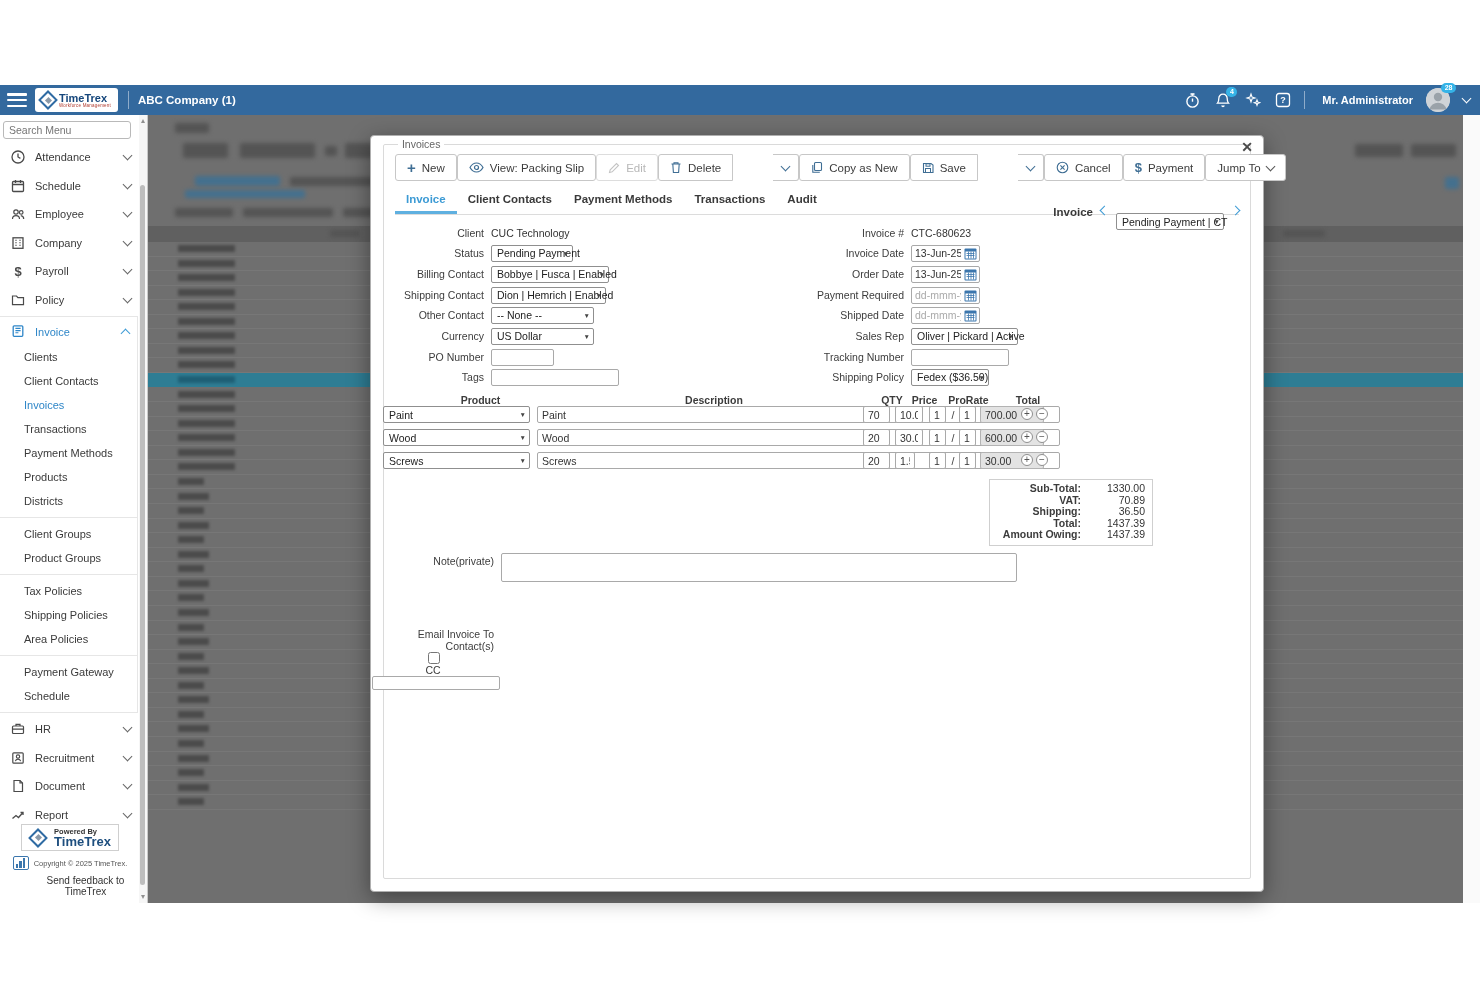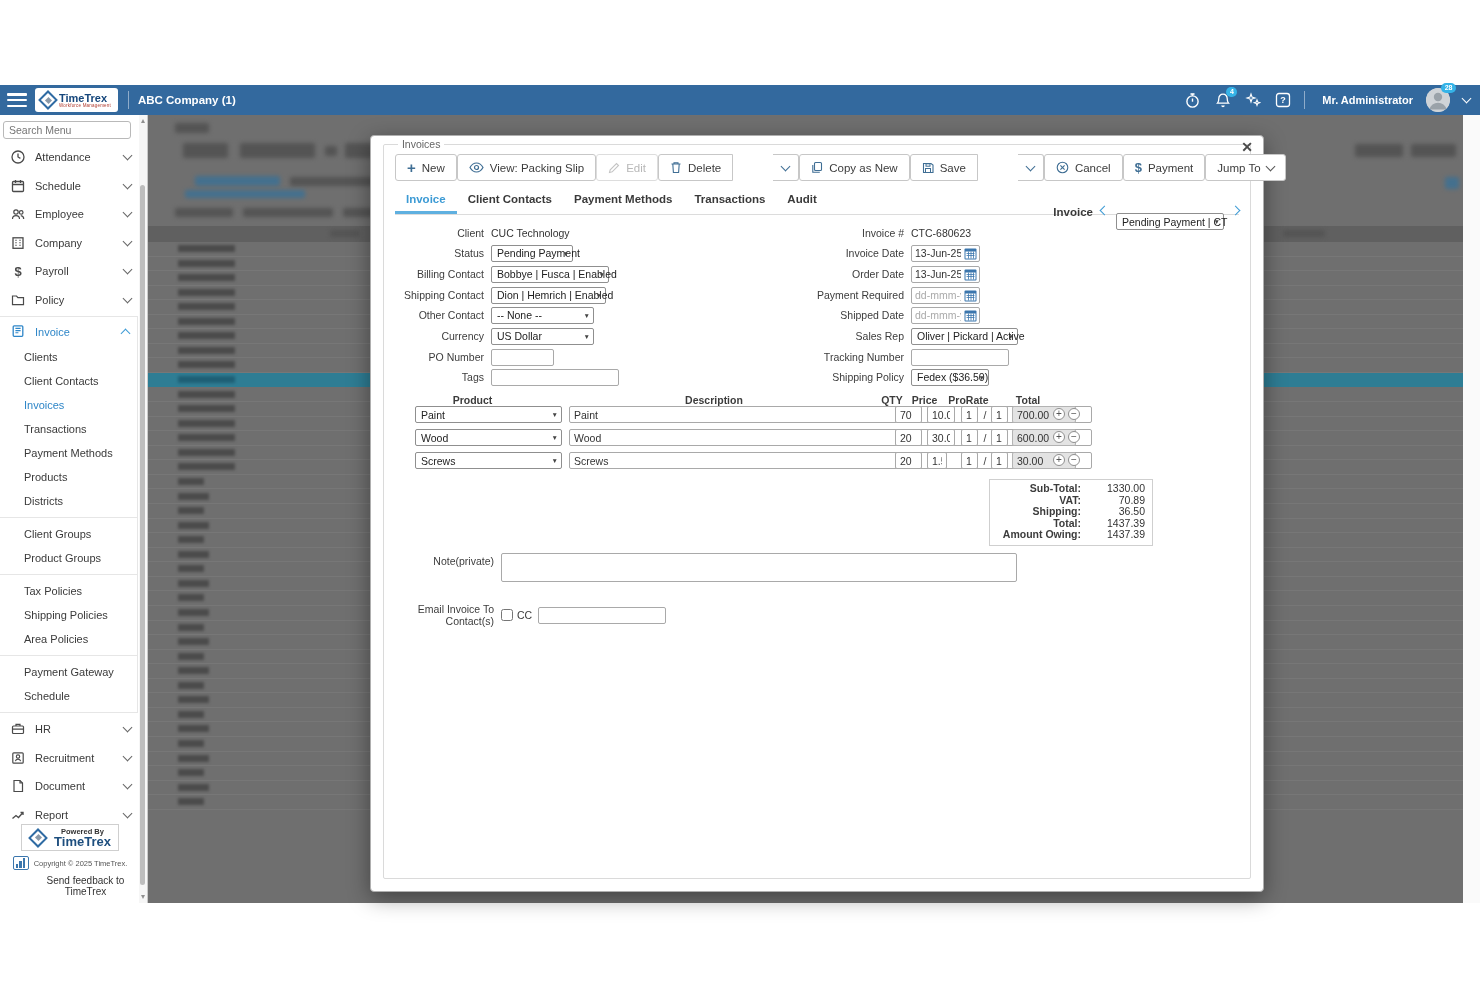--- a/index.html
+++ b/index.html
@@ -41,21 +41,21 @@
   .sub-item{height:24px;display:flex;align-items:center;padding-left:24px;color:#3a3a3a;cursor:pointer;}
   .sub-item.active{color:#2E86C8;}
   .sec-div{border-top:1px solid #E6E6E6;margin:4px 0;}
   .side-scroll{position:absolute;right:0;top:0;width:8px;height:100%;background:#F6F6F6;}
   .side-scroll .arrow{position:absolute;left:1.5px;width:0;height:0;border-left:2.5px solid transparent;border-right:2.5px solid transparent;}
   .side-scroll .up{top:4px;border-bottom:4px solid #909090;}
   .side-scroll .dn{bottom:4px;border-top:4px solid #909090;}
   .side-scroll .thumb{position:absolute;left:1px;top:70px;width:5px;height:700px;background:#BDBDBD;border-radius:3px;}
   .side-footer{position:absolute;left:0;bottom:6px;width:140px;text-align:center;}
   .pw-box{display:inline-flex;align-items:center;border:1px solid #CFCFCF;background:#fff;padding:2px 7px;margin-bottom:5px;}
-  .pw-text{text-align:center;margin-left:5px;}
+  .pw-text{text-align:left;margin-left:5px;}
   .pw-by{font-size:7.5px;font-weight:bold;color:#333;}
   .pw-brand{font-size:13px;font-weight:bold;color:#1D4E7E;line-height:12px;}
   .cp-row{display:flex;align-items:center;justify-content:center;gap:5px;margin-bottom:5px;}
   .chart-ic{width:16px;height:14px;border:1px solid #3B76AD;border-radius:2px;display:flex;align-items:flex-end;gap:1px;padding:1px 2px;box-sizing:border-box;}
   .chart-ic i{display:block;width:2.5px;background:#3B76AD;}
   .cp-text{font-size:7.5px;color:#555;}
   .fb-text{font-size:10px;color:#333;margin-left:31px;}
   
   .content{position:absolute;left:148px;top:115px;width:1315px;height:788px;background:#6F6F6F;overflow:hidden;}
   .rightstrip{position:absolute;left:1463px;top:115px;width:17px;height:788px;background:#FAFAFA;}
@@ -99,21 +99,21 @@
   .flabel.w125{width:125px;}
   .fval{color:#333;}
   .tinput{height:17px;border:1px solid #A9A9A9;border-radius:2px;font-size:10.5px;padding:0 4px;box-sizing:border-box;color:#333;font-family:"Liberation Sans",sans-serif;}
   .dategrp{display:inline-flex;align-items:center;border:1px solid #A9A9A9;border-radius:2px;height:17px;background:#fff;padding-right:2px;box-sizing:border-box;}
   .dategrp input{border:none;outline:none;width:46px;height:13px;font-size:10.5px;padding:0 3px;font-family:"Liberation Sans",sans-serif;color:#333;}
   .dategrp input::placeholder{color:#AAA;}
   .cal-ic{width:13px;height:13px;cursor:pointer;display:flex;}
   
   .prod-head{position:absolute;left:28px;top:258px;width:710px;height:12px;font-weight:bold;color:#3C3C3C;z-index:11;}
   .prod-head span{position:absolute;text-align:center;}
-  .p-row{position:absolute;left:44px;width:710px;height:17px;z-index:11;}
+  .p-row{position:absolute;left:12px;width:710px;height:17px;z-index:11;}
   .p-row .c{position:absolute;top:0;}
   .circ-btn{width:12px;height:12px;border:1px solid #8F8F8F;border-radius:50%;background:#fff;color:#555;font-size:10px;line-height:10px;text-align:center;cursor:pointer;box-sizing:border-box;}
   .gray-input{background:#E3E3E3;border:1px solid #B3B3B3;}
   
   .totals{position:absolute;left:618px;top:343px;width:164px;border:1px solid #CFCFCF;background:#fff;padding:3px 7px 4px 5px;box-sizing:border-box;z-index:11;}
   .t-row{display:flex;font-size:10.5px;line-height:11.5px;}
   .t-row .tl{flex:1;text-align:right;font-weight:bold;color:#3C3C3C;padding-right:8px;}
   .t-row .tv{width:56px;text-align:right;color:#333;}
   
   .note-ta{border:1px solid #A9A9A9;border-radius:2px;resize:none;font-family:"Liberation Sans",sans-serif;font-size:10.5px;box-sizing:border-box;}
@@ -704,21 +704,21 @@
         <input class="tinput" style="width: 98px;">
       </div>
     <div class="frow" style="left:415px;top:232px;">
         <span class="flabel w125">Shipping Policy</span>
         <span class="fake-select" style="width:78px;">
           <span>Fedex ($36.50)</span>
         </span>
       </div>
 
     <div class="prod-head">
-      <span style="left:0;width:147px;">Product</span>
+      <span style="left:8px;width:147px;">Product</span>
       <span style="left:215px;width:200px;">Description</span>
       <span style="left:479px;width:28px;">QTY</span>
       <span style="left:511px;width:29px;">Price</span>
       <span style="left:546px;width:47px;">ProRate</span>
       <span style="left:597px;width:64px;">Total</span>
     </div>
 
     <div class="p-row" style="top:270px;">
       <span class="c fake-select" style="left:0;width:147px;">
           <span>Paint</span>
@@ -783,21 +783,21 @@
       <div class="t-row">
           <span class="tl">Amount Owing:</span>
           <span class="tv">1437.39</span>
         </div>
     </div>
 
     <div class="frow" style="left:20px;top:417px;align-items:flex-start;height:30px;">
       <span class="flabel" style="width:110px;padding-top:2px;">Note(private)</span>
       <textarea class="note-ta" style="width: 516px; height: 29px;"></textarea>
     </div>
-    <div class="frow" style="left:0px;top:470px;">
+    <div class="frow" style="left:0px;top:492px;flex-direction:column;">
       <span class="flabel" style="width:130px;">Email Invoice To Contact(s)</span>
       <input type="checkbox" class="cc-check" style="">
       <span style="margin-right:6px;">CC</span>
       <input class="tinput" style="width: 128px;">
     </div>
   </div>
 
 </div>
 
 </body></html>

